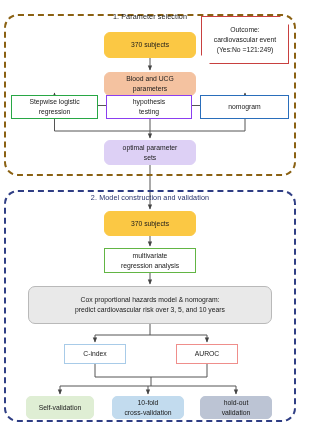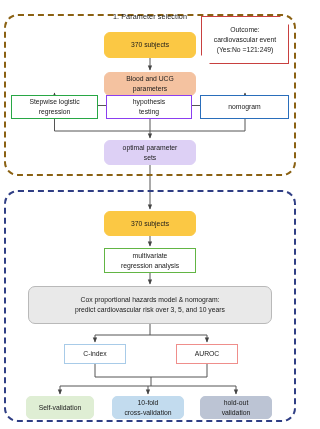--- a/index.html
+++ b/index.html
@@ -224,20 +224,21 @@
       <line x1="60" y1="386" x2="60" y2="394" marker-end="url(#arrow)"></line>
       <line x1="148" y1="386" x2="148" y2="394" marker-end="url(#arrow)"></line>
       <line x1="236" y1="386" x2="236" y2="394" marker-end="url(#arrow)"></line>
     </g>
   </svg>
 
   <div class="panel" id="panel-one"></div>
   <div class="panel" id="panel-two"></div>
 
   <div class="section-title" id="title-one">1. Parameter selection</div>
+  <div class="section-title" id="title-two">2. Model construction and validation</div>
 
   <div class="node" id="n-subjects1">370 subjects</div>
 
   <div id="n-outcome-fill"></div>
   <div class="node" id="n-outcome">Outcome:
 cardiovascular event
 (Yes:No =121:249)</div>
 
   <div class="node" id="n-blood">Blood and UCG
 parameters</div>

